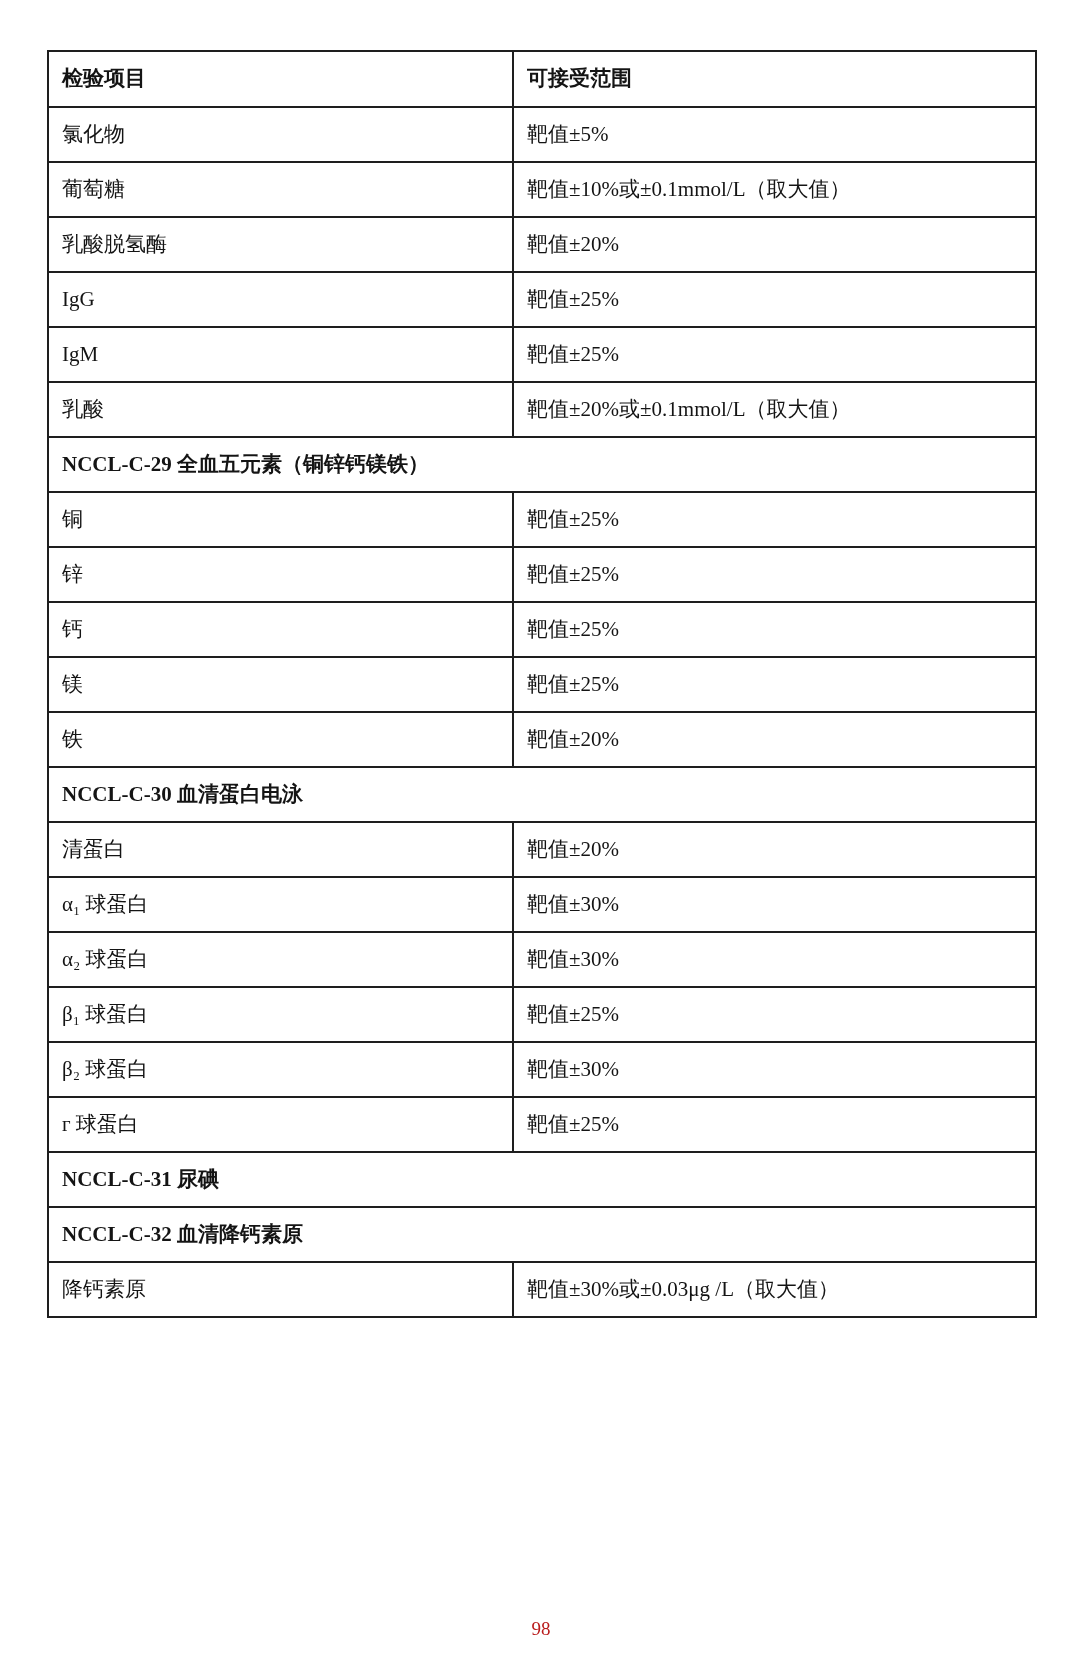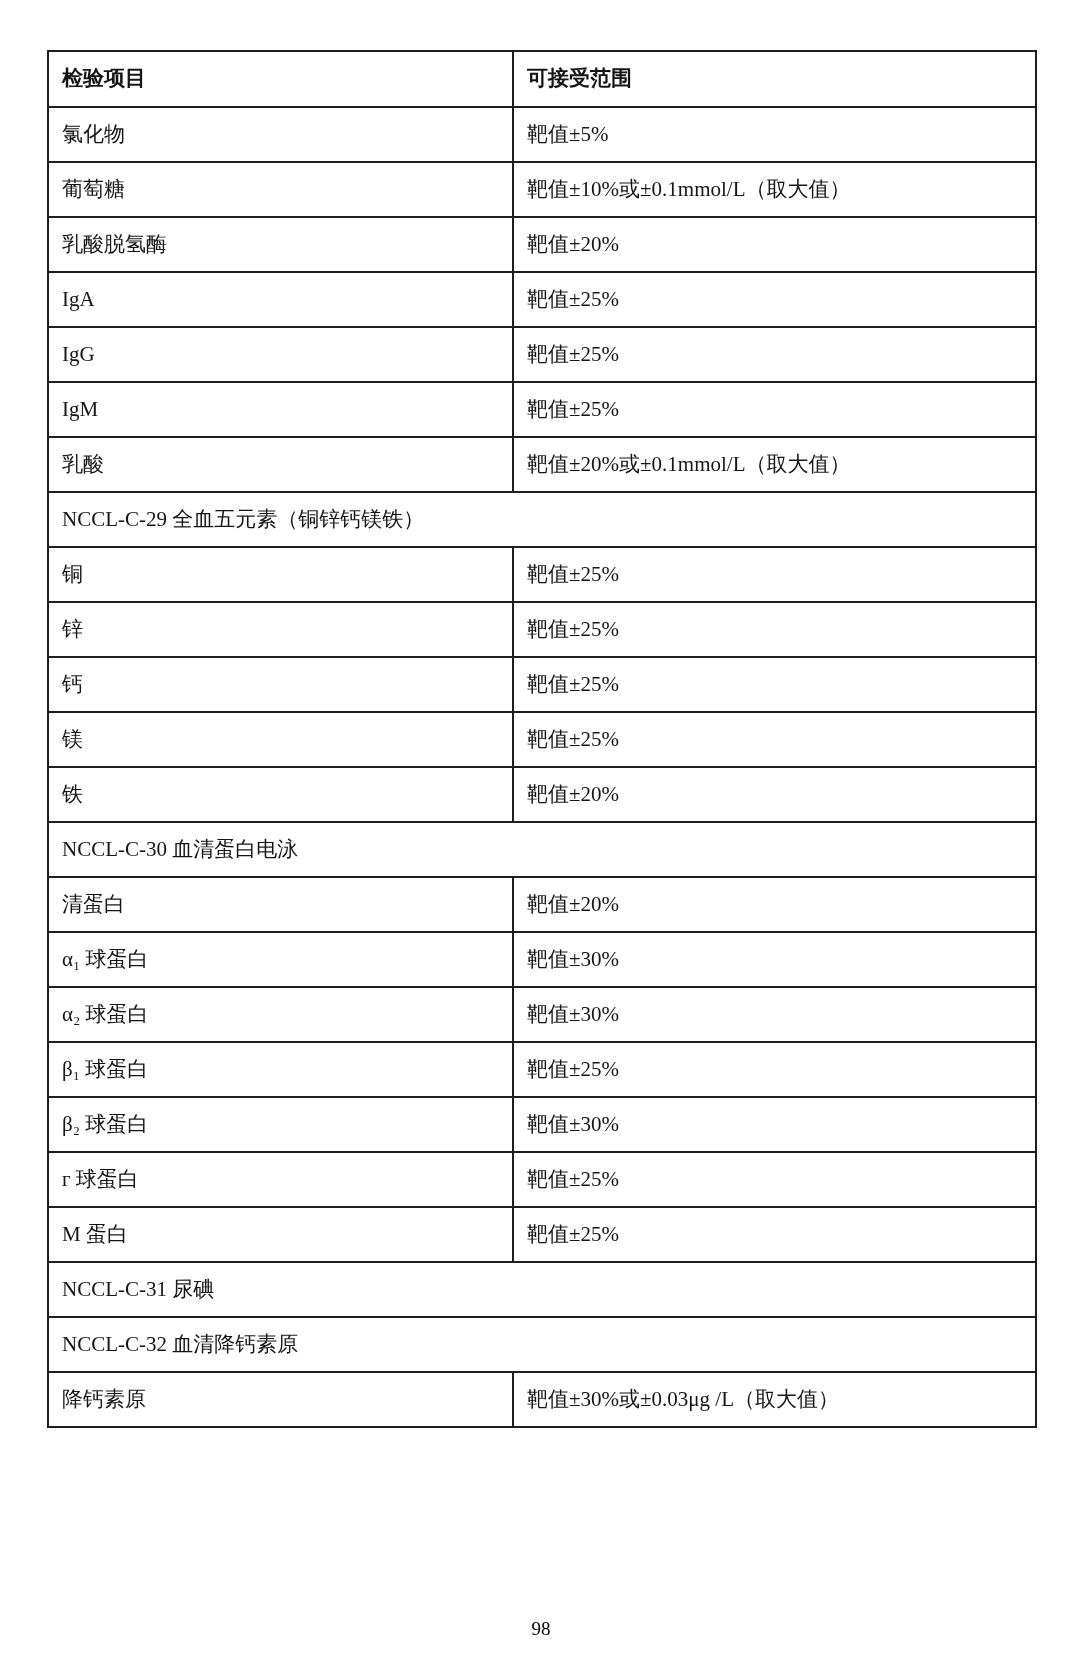--- a/index.html
+++ b/index.html
@@ -35,30 +35,30 @@
     font-size: 21px;
     line-height: 1.2;
     text-align: left;
     font-weight: normal;
     white-space: nowrap;
     overflow: hidden;
   }
   table.spec-table { border: 2px solid #1e1e1e; }
   table.spec-table th { font-weight: bold; height: 56px; }
   table.spec-table td.section-cell {
-    font-weight: normal;
+    font-weight: bold;
   }
   .page-number {
     position: absolute;
     left: 47px;
     top: 1618px;
     width: 988px;
     text-align: center;
     font-size: 19px;
-    color: #000000;
+    color: #b91c1c;
   }
 </style>
 </head>
 <body>
 
 <div class="page">
 
   <table class="spec-table">
     <colgroup>
         <col class="c1">
@@ -76,24 +76,20 @@
           <td>氯化物</td>
           <td>靶值±5%</td>
         </tr>
         <tr>
           <td>葡萄糖</td>
           <td>靶值±10%或±0.1mmol/L（取大值）</td>
         </tr>
         <tr>
           <td>乳酸脱氢酶</td>
           <td>靶值±20%</td>
-        </tr>
-        <tr>
-          <td>IgA</td>
-          <td>靶值±25%</td>
         </tr>
         <tr>
           <td>IgG</td>
           <td>靶值±25%</td>
         </tr>
         <tr>
           <td>IgM</td>
           <td>靶值±25%</td>
         </tr>
         <tr>
@@ -144,24 +140,20 @@
         </tr>
         <tr>
           <td>β₂ 球蛋白</td>
           <td>靶值±30%</td>
         </tr>
         <tr>
           <td>г 球蛋白</td>
           <td>靶值±25%</td>
         </tr>
         <tr>
-          <td>M 蛋白</td>
-          <td>靶值±25%</td>
-        </tr>
-        <tr>
           <td colspan="2" class="section-cell">NCCL-C-31 尿碘</td>
         </tr>
         <tr>
           <td colspan="2" class="section-cell">NCCL-C-32 血清降钙素原</td>
         </tr>
         <tr>
           <td>降钙素原</td>
           <td>靶值±30%或±0.03μg /L（取大值）</td>
         </tr>
       </tbody>

